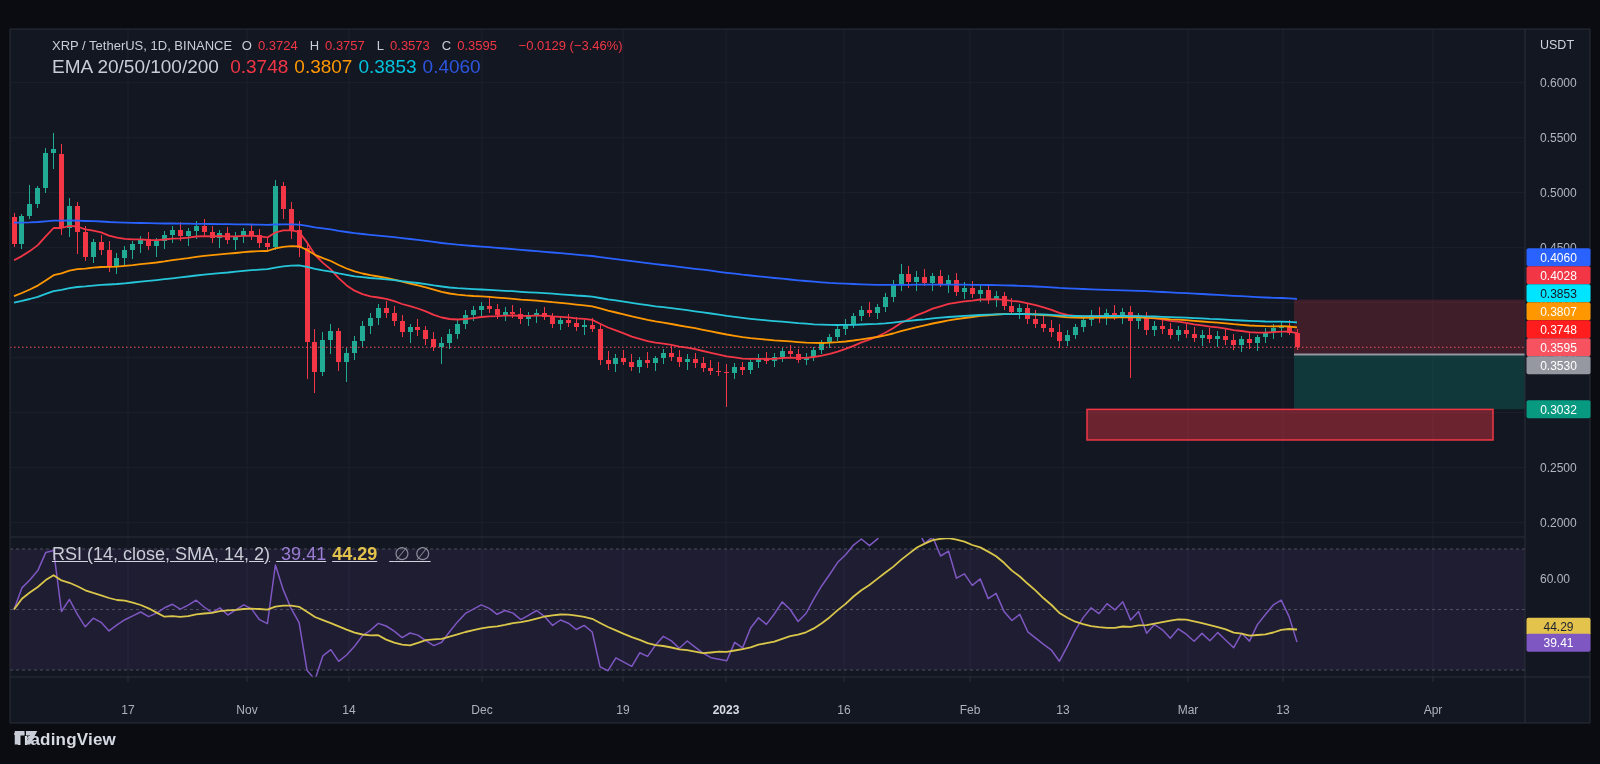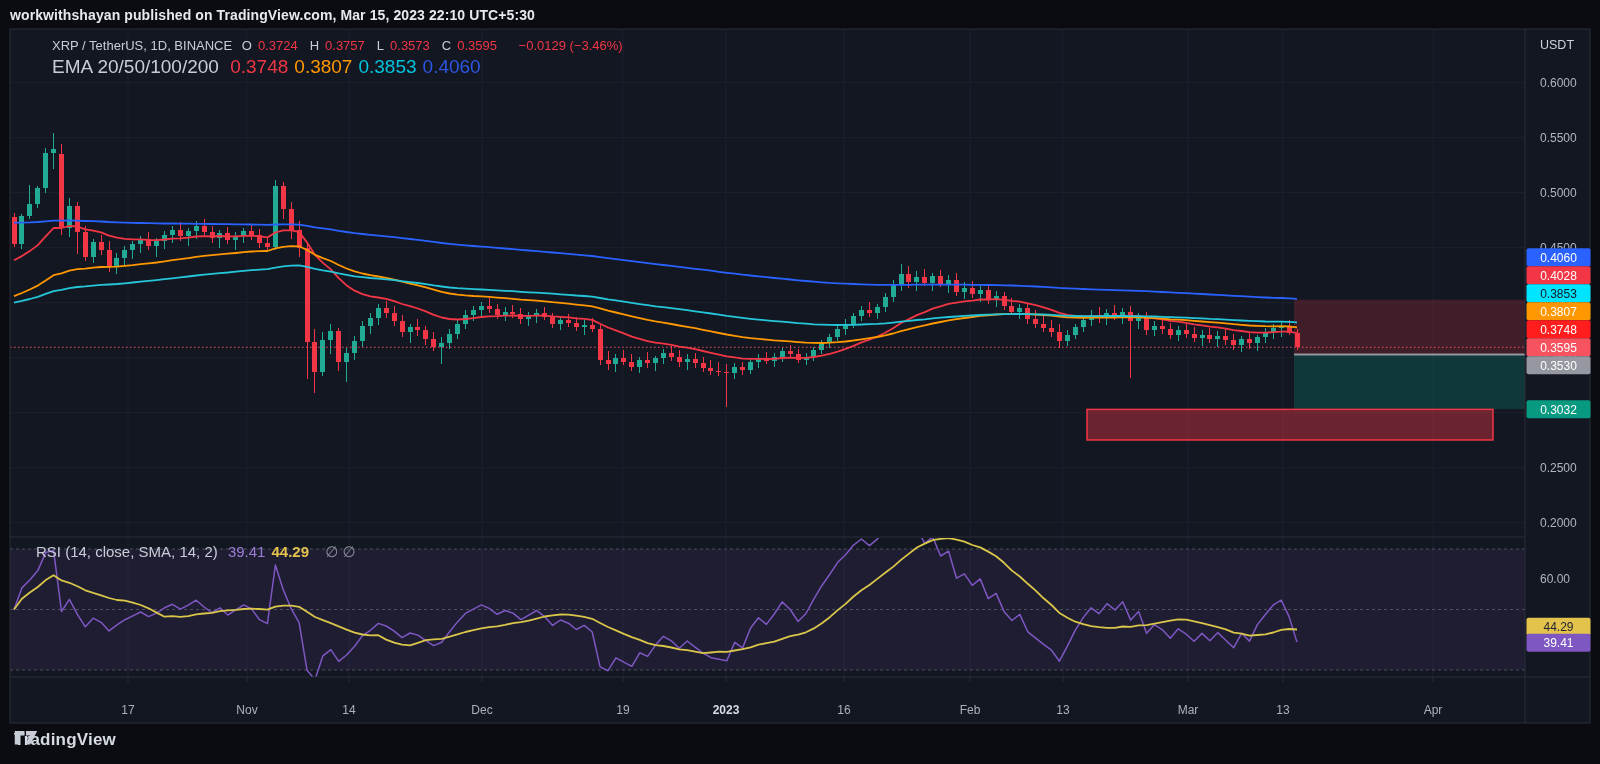--- a/index.html
+++ b/index.html
@@ -5,31 +5,30 @@
   html,body{margin:0;padding:0;background:#0a0c11;}
   *{box-sizing:border-box;}
   #stage{position:relative;width:1600px;height:764px;background:#0a0c11;overflow:hidden;
          font-family:"Liberation Sans","DejaVu Sans",sans-serif;}
   #banner{position:absolute;left:10px;top:0;height:29px;display:flex;align-items:center;
           color:#e6e9ef;font-size:14px;font-weight:700;letter-spacing:.1px;}
   svg{position:absolute;left:0;top:0;}
   .overlay{position:absolute;z-index:5;white-space:nowrap;margin-left:32px;}
   #legend1{left:20px;top:38px;font-size:13px;color:#d5d8df;}
   #legend2{left:20px;top:56px;font-size:19px;color:#d5d8df;}
-  #rsilegend{left:4px;top:543px;font-size:15px;color:#cfd3db;}
+  #rsilegend{left:20px;top:543px;font-size:18px;color:#cfd3db;text-decoration:underline;}
   #legend1 span,#legend2 span,#rsilegend span{margin-right:6px;}
   .lt{color:#c9cdd6;}
   #footer{position:absolute;left:14px;top:730px;display:flex;align-items:center;gap:8px;}
   #brand{color:#d6dae2;font-size:17px;font-weight:700;letter-spacing:.2px;}
 </style>
 </head>
 <body>
 
 <div id="stage">
-  <div id="banner">workwithshayan published on TradingView.com, Mar 15, 2023 22:10 UTC+5:30</div>
 
   <svg id="chart" width="1600" height="764" viewBox="0 0 1600 764">
       <rect x="10" y="29" width="1580" height="694" fill="#131722"></rect>
       <defs>
         <clipPath id="clipPrice">
           <rect x="10" y="29" width="1515" height="508"></rect>
         </clipPath>
         <clipPath id="clipRsi">
           <rect x="10" y="538" width="1515" height="139"></rect>
         </clipPath>

